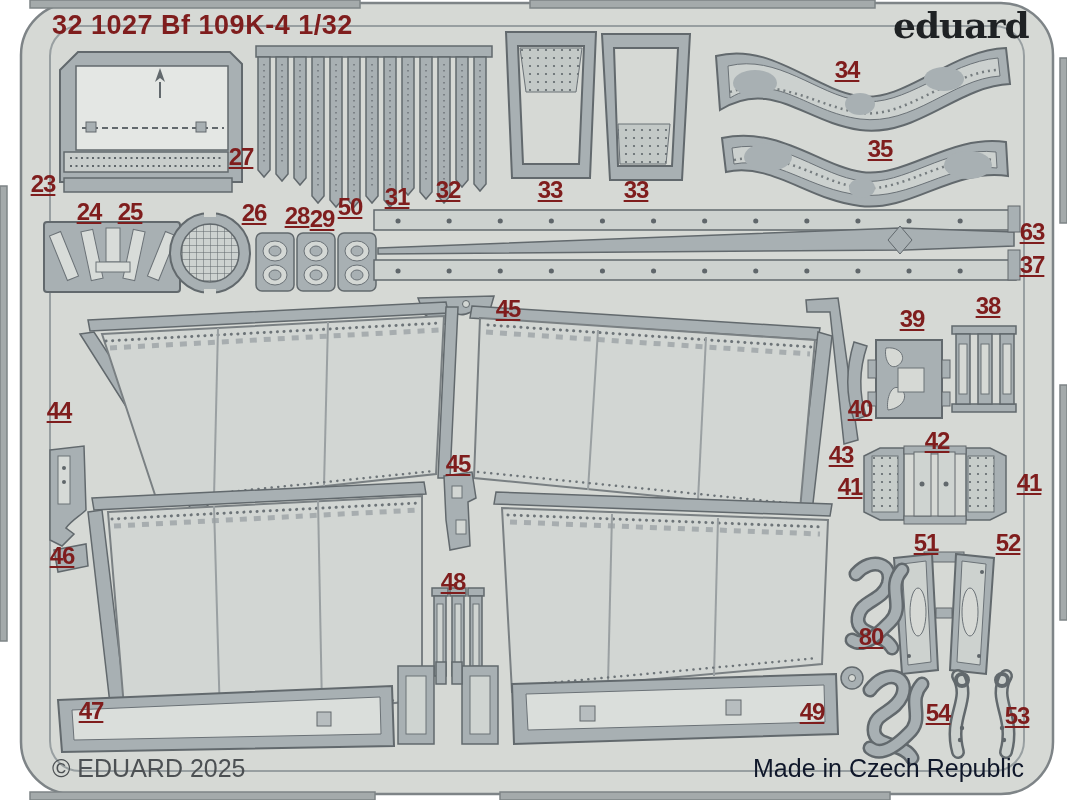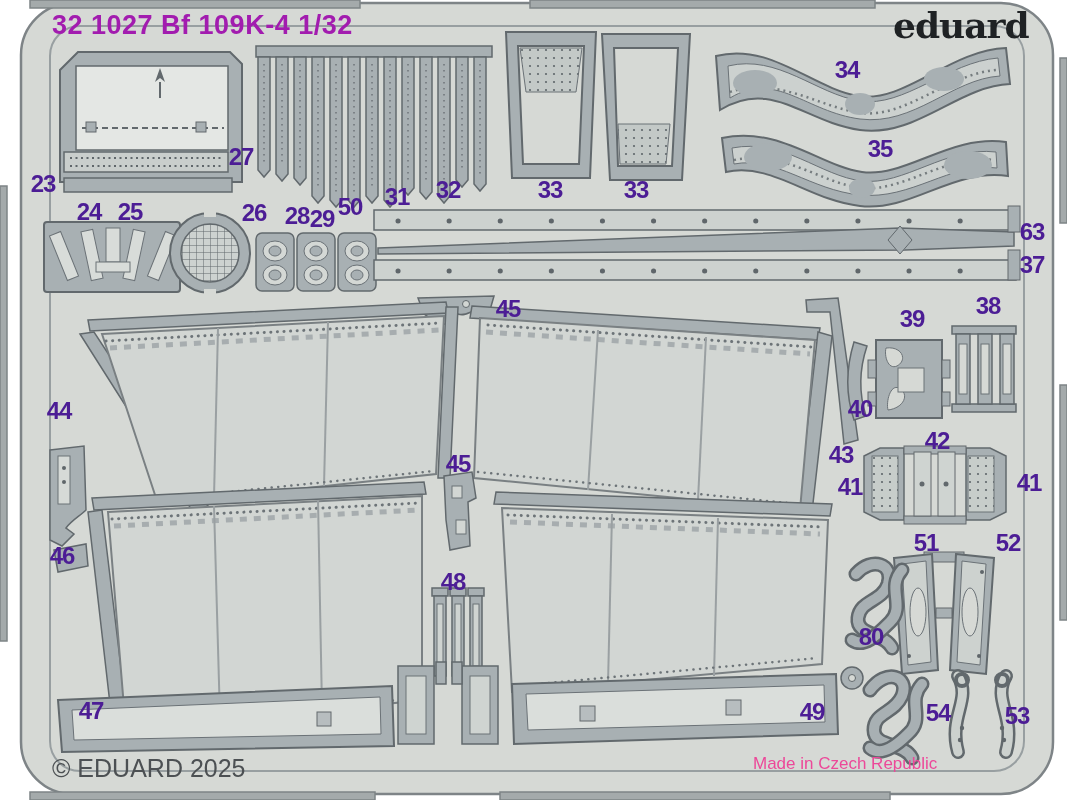--- a/index.html
+++ b/index.html
@@ -1,26 +1,26 @@
 <!DOCTYPE html>
 <html><head>
 <meta charset="utf-8">
 <style>
   html,body{margin:0;padding:0;background:#ffffff;}
   .stage{position:relative;width:1067px;height:800px;overflow:hidden;
          font-family:"Liberation Sans",sans-serif;background:#ffffff;}
   .stage svg.fret{position:absolute;left:0;top:0;}
   .txt{position:absolute;white-space:nowrap;}
   .pn{position:absolute;transform:translate(-50%,-50%);font-size:24px;font-weight:600;
-      color:#4c1d95;letter-spacing:-1px;z-index:3;}
-  .title{left:52px;top:10px;font-size:27px;font-weight:600;color:#a21caf;letter-spacing:.5px;z-index:3;}
+      color:#7f1d1d;letter-spacing:-1px;z-index:3;text-decoration:underline;}
+  .title{left:52px;top:10px;font-size:27px;font-weight:600;color:#7f1d1d;letter-spacing:.5px;z-index:3;}
   .brand{left:893px;top:4px;font-family:"DejaVu Serif",serif;font-weight:bold;font-size:36px;
          color:#1f2224;letter-spacing:-1px;z-index:3;}
   .copyright{left:52px;top:754px;font-size:25px;color:#4c5053;z-index:3;}
-  .madein{left:753px;top:754px;font-size:17px;color:#ec4899;z-index:3;}
+  .madein{left:753px;top:754px;font-size:25px;color:#0f172a;z-index:3;}
   .watermark{position:absolute;left:30px;top:660px;z-index:4;display:flex;align-items:flex-start;}
   .wm-logo{display:block;margin-right:6px;}
   .wm-textwrap{display:flex;align-items:flex-end;transform:scaleX(.70);transform-origin:left top;
                font-weight:bold;font-size:78px;line-height:92px;letter-spacing:-3px;
                font-family:"DejaVu Sans",sans-serif;}
   .wm-main,.wm-tld{color:#f5b40c;}
   .wm-dot{display:inline-block;width:20px;height:20px;border-radius:50%;background:#53b42a;
           margin:0 3px 14px 3px;}
 </style>
 </head>

